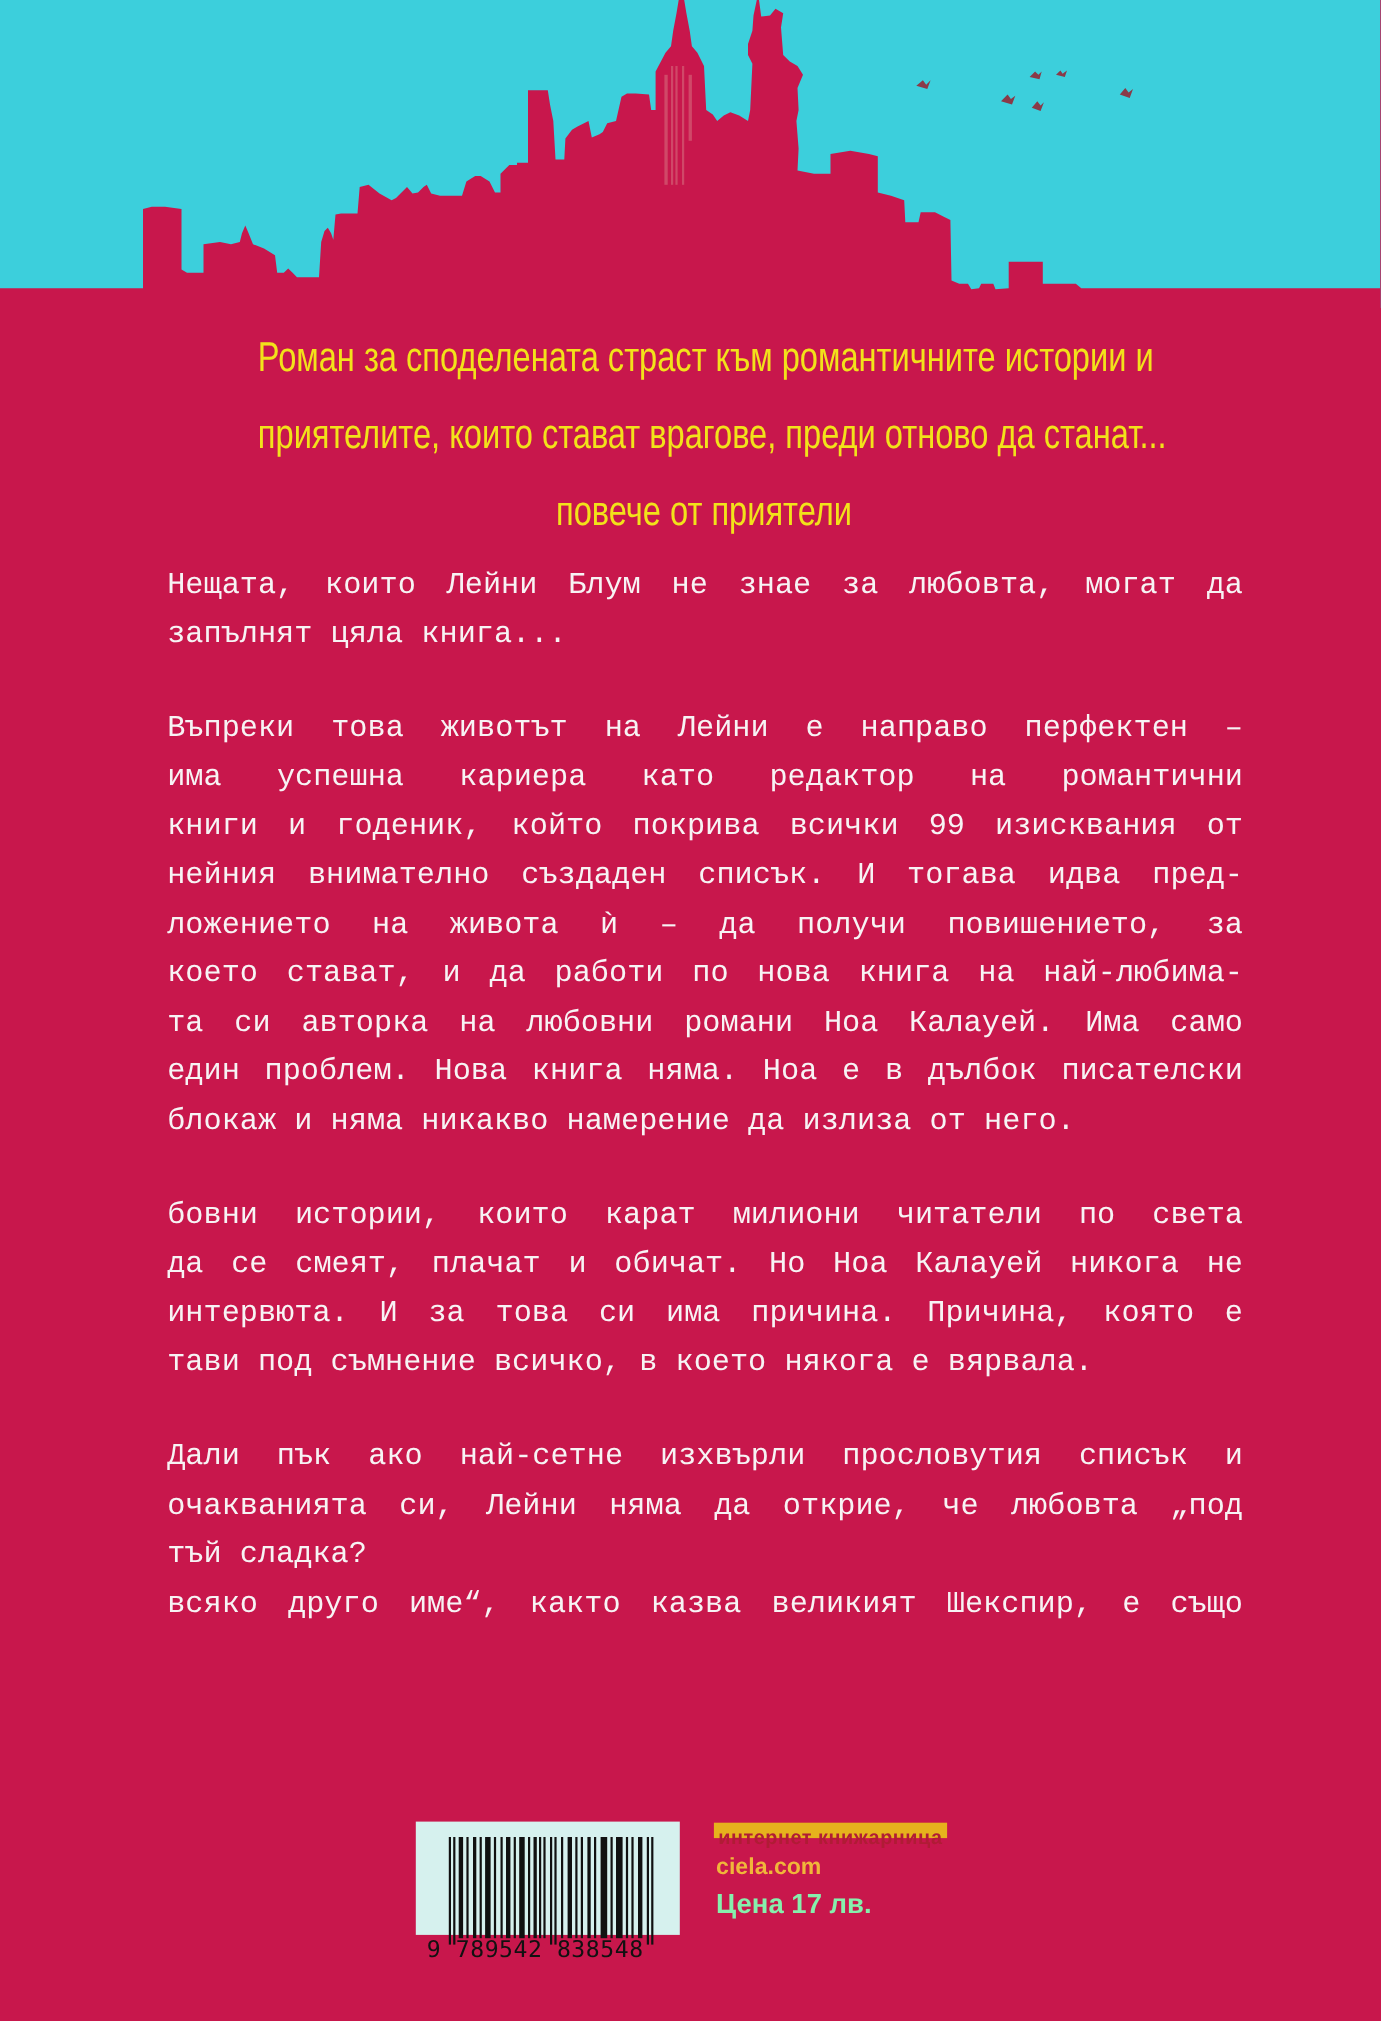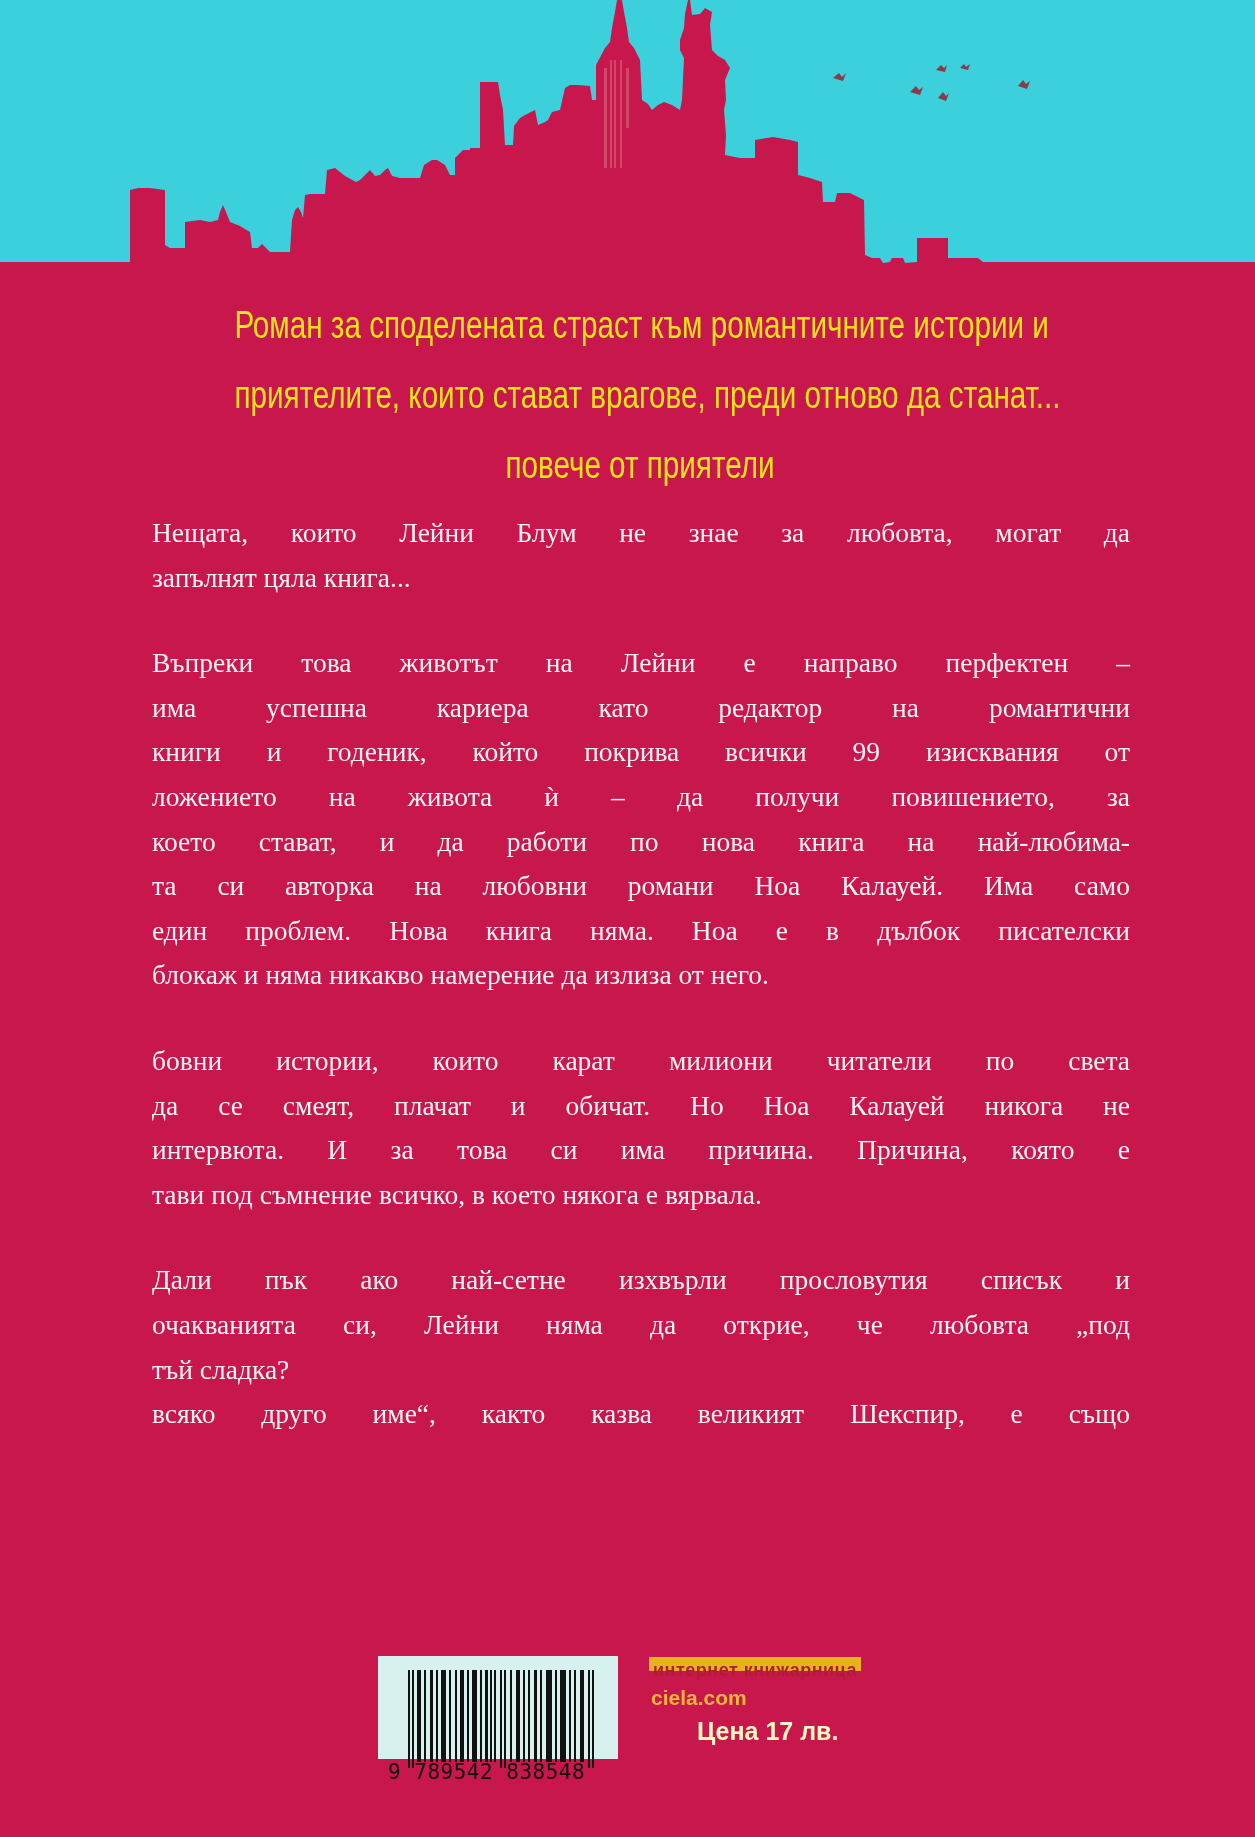--- a/index.html
+++ b/index.html
@@ -18,21 +18,21 @@
     position: absolute; left: 120px; top: 290px; width: 1040px;
     text-align: center; color: #f2e21a;
     font-family: "Liberation Sans Narrow", "Liberation Sans", sans-serif;
     font-size: 38px; line-height: 70px; letter-spacing: 0px;
     transform: scaleX(0.78); transform-origin: center top;
   }
   .tagline div { white-space: nowrap; }
   .body-text {
     position: absolute; left: 152px; width: 978px; top: 511px;
     color: #f7f3f4; font-size: 27.5px; line-height: 44.6px;
-    font-family: Liberation Serif, serif;
+    font-family: Liberation Mono, monospace;
   }
   .body-text p { margin: 0 0 41px 0; text-align: justify; text-align-last: left; }
   .body-text p span.ln { display: block; text-align: justify; text-align-last: justify; white-space: nowrap; }
   .body-text p span.ln.last { text-align-last: left; }
   .barcode-box {
     position: absolute; left: 378px; top: 1656px; width: 240px; height: 103px;
     background: #d6f1ee;
   }
   .barcode-bars { position: absolute; left: 26px; top: 14px; width: 200px; height: 98px; }
   .barcode-num {
@@ -45,21 +45,21 @@
     background: #e6b21d; color: #b01c35; font-weight: bold;
     font-family: "Liberation Sans", sans-serif; font-size: 18px; line-height: 26px;
     padding: 0 4px; letter-spacing: 0.5px;
   }
   .shop-url {
     position: absolute; left: 651px; top: 1686px;
     color: #f0b63a; font-family: "Liberation Sans", sans-serif; font-size: 21px; font-weight: bold; text-align: center;
   }
   .price {
     position: absolute; left: 651px; top: 1717px;
-    color: #fef9c3; font-family: "Liberation Sans", sans-serif; font-size: 25px; font-weight: bold; margin-left: 46px;
+    color: #86efac; font-family: "Liberation Sans", sans-serif; font-size: 25px; font-weight: bold;
   }
 </style>
 </head>
 <body>
 
 <div class="sky"></div>
 
 <svg class="skyline" viewBox="0 0 1255 280" xmlns="http://www.w3.org/2000/svg">
   <path fill="#c8174c" d="
     M0,262 L130,262 L130,190 L138,188 L150,188 L165,190 L165,245 L170,248 L185,248 L185,222 L200,220 L210,222 L218,220 L220,212 L223,205 L226,212 L230,222 L240,226 L250,232 L252,248 L258,248 L262,244 L266,248 L270,252 L290,252 L292,220 L295,210 L298,207 L301,212 L303,218 L305,195 L310,194 L325,194 L327,170 L335,168 L345,176 L356,182 L360,180 L365,175 L370,170 L375,176 L380,175 L385,170 L388,168 L392,176 L400,178 L420,178 L424,165 L432,160 L437,160 L445,165 L450,175 L455,175 L455,158 L463,150 L470,150 L470,148 L480,148 L480,82 L498,82 L500,95 L503,110 L505,145 L513,145 L514,126 L520,118 L525,115 L535,110 L538,125 L545,122 L548,120 L552,112 L560,110 L565,88 L570,85 L578,85 L590,86 L592,100 L596,100 L596,65 L605,48 L610,42 L612,28 L615,12 L617,0 L622,0 L624,12 L627,28 L629,42 L634,48 L640,60 L642,100 L648,104 L652,110 L658,105 L664,102 L672,105 L680,110 L682,100 L684,58 L680,50 L680,40 L684,28 L685,14 L688,0 L690,0 L692,15 L700,14 L705,8 L712,12 L710,25 L712,50 L718,56 L725,60 L730,68 L725,80 L726,100 L724,110 L726,135 L725,155 L740,158 L755,158 L755,140 L773,137 L790,140 L798,142 L798,175 L810,178 L822,182 L823,202 L835,202 L837,193 L850,193 L858,197 L864,200 L865,255 L872,258 L880,258 L883,263 L890,262 L892,258 L903,258 L905,263 L917,262 L917,238 L948,238 L948,258 L978,258 L983,262 L1255,262 L1255,280 L0,280 Z"></path>
@@ -88,20 +88,21 @@
 
 <div class="body-text">
   <p>
     <span class="ln">Нещата, които Лейни Блум не знае за любовта, могат да</span>
     <span class="ln last">запълнят цяла книга...</span>
   </p>
   <p>
     <span class="ln">Въпреки това животът на Лейни е направо перфектен –</span>
     <span class="ln">има успешна кариера като редактор на романтични</span>
     <span class="ln">книги и годеник, който покрива всички 99 изисквания от</span>
+    <span class="ln">нейния внимателно създаден списък. И тогава идва пред-</span>
     <span class="ln">ложението на живота ѝ – да получи повишението, за</span>
     <span class="ln">което стават, и да работи по нова книга на най-любима-</span>
     <span class="ln">та си авторка на любовни романи Ноа Калауей. Има само</span>
     <span class="ln">един проблем. Нова книга няма. Ноа е в дълбок писателски</span>
     <span class="ln last">блокаж и няма никакво намерение да излиза от него.</span>
   </p>
   <p>
     <span class="ln">бовни истории, които карат милиони читатели по света</span>
     <span class="ln">да се смеят, плачат и обичат. Но Ноа Калауей никога не</span>
     <span class="ln">интервюта. И за това си има причина. Причина, която е</span>

